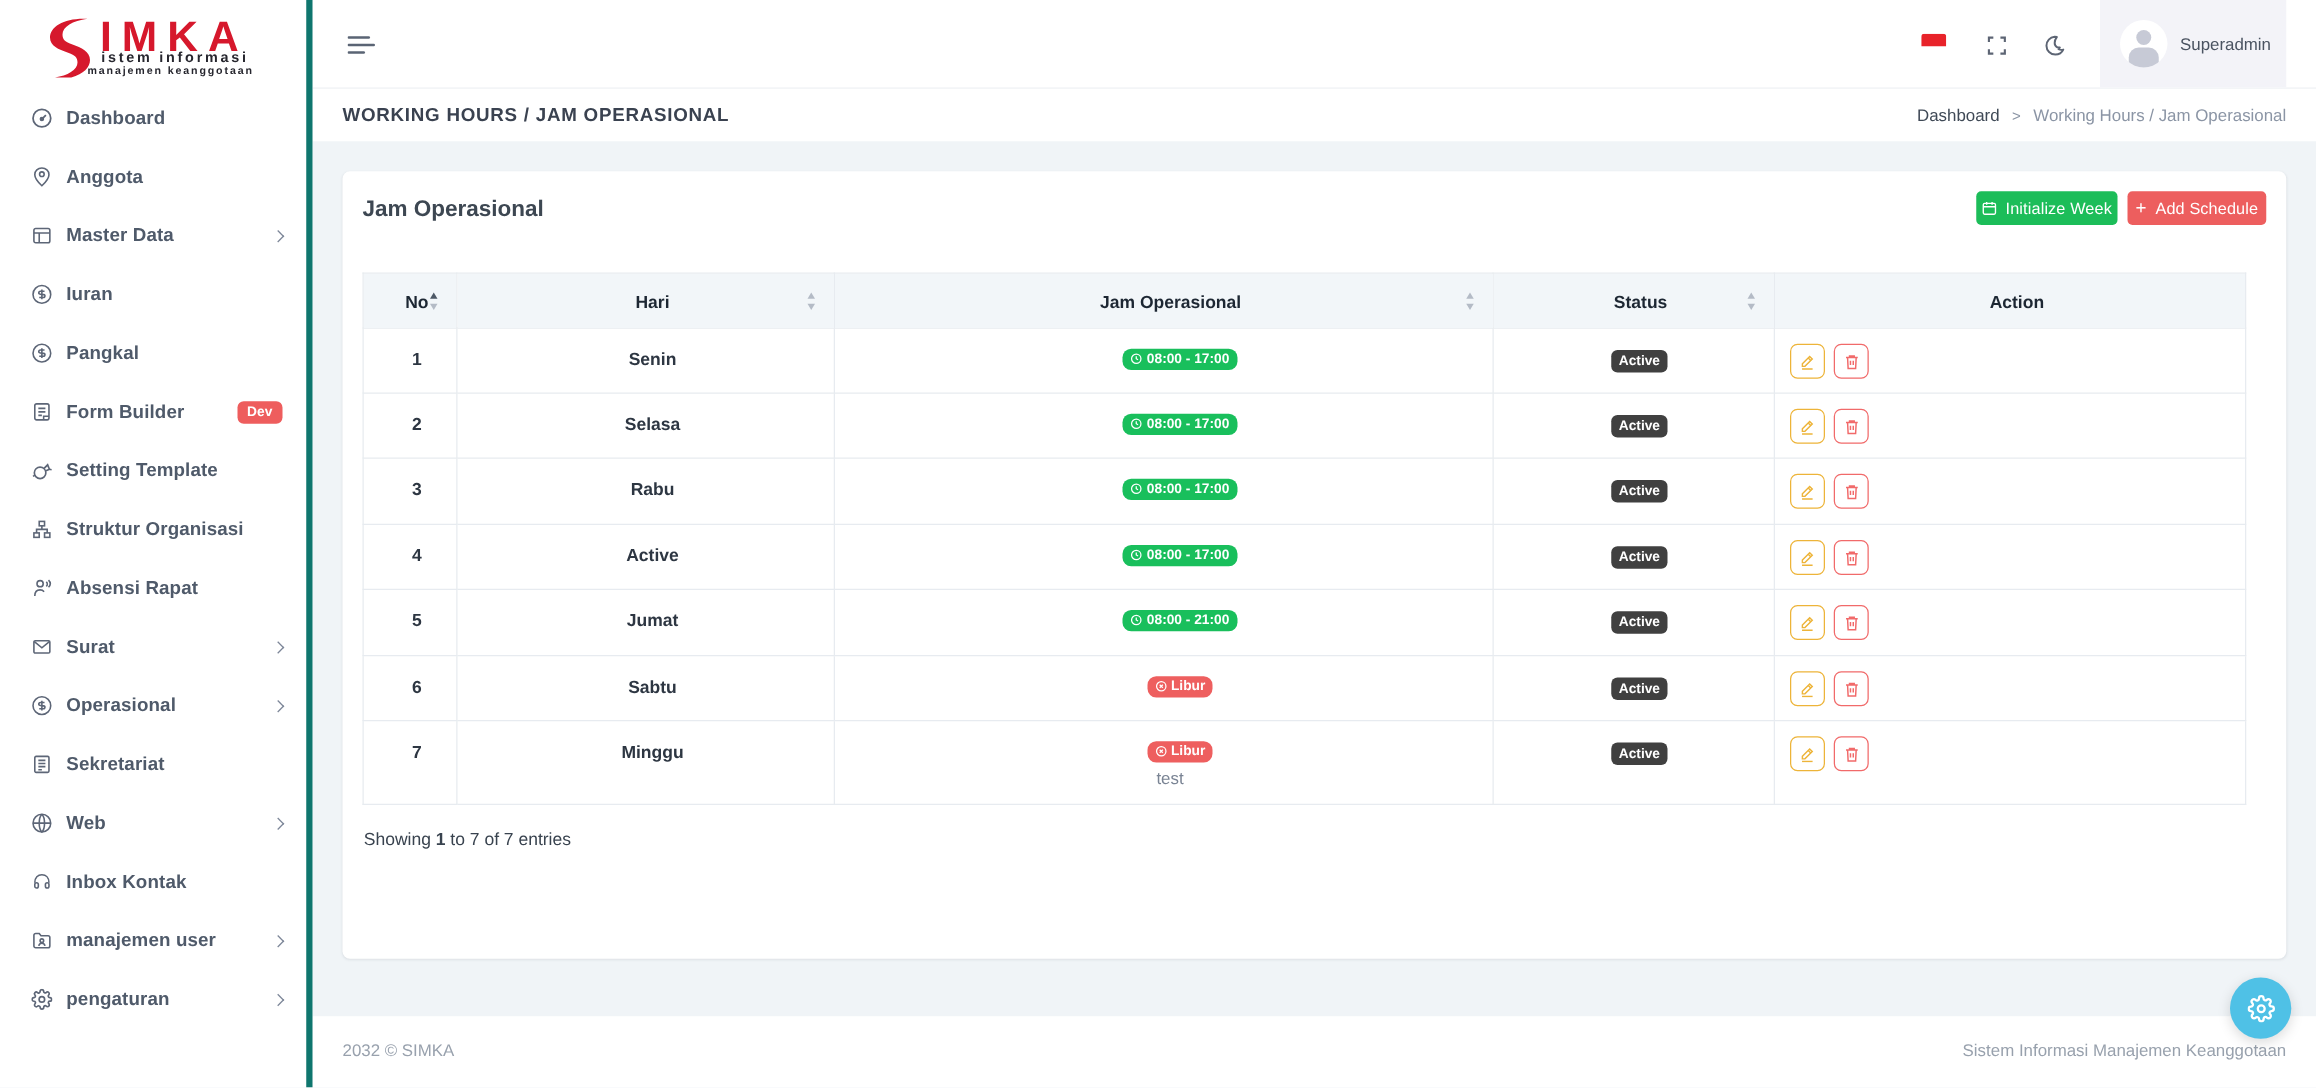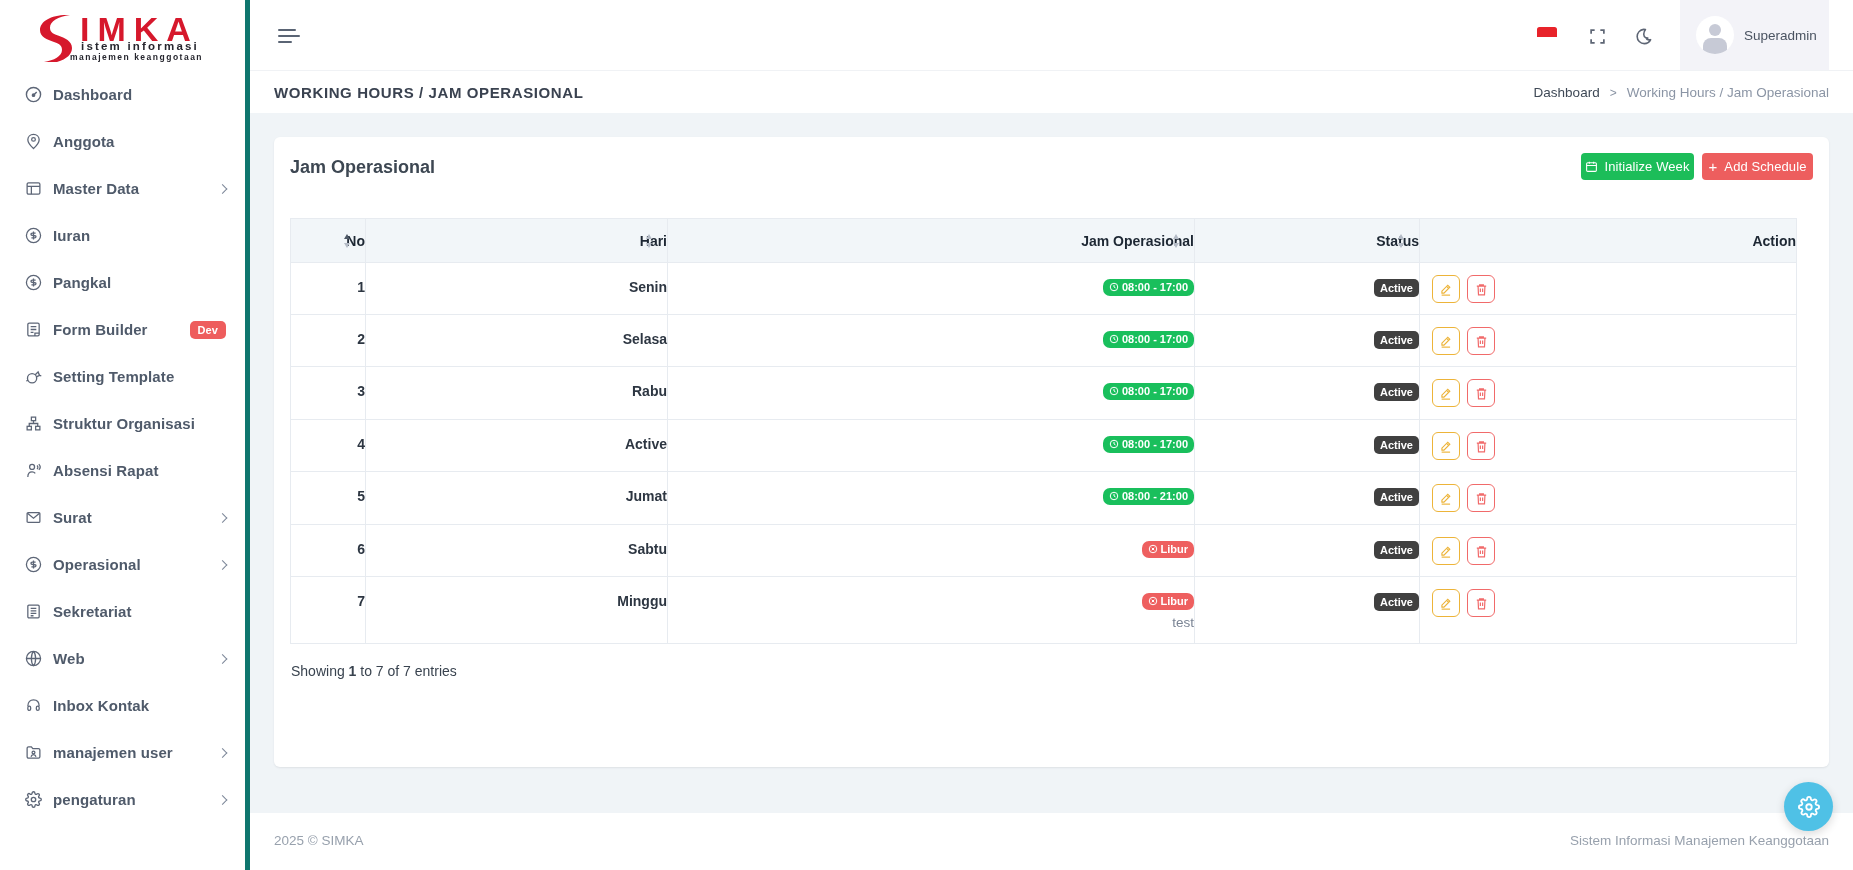--- a/index.html
+++ b/index.html
@@ -35,21 +35,21 @@
 
   
   .card { position:absolute; left:274px; top:137px; width:1555px; height:630px; background:#fff; border-radius:6px; box-shadow:0 1px 2px rgba(56,65,74,.1); }
   .card h2 { position:absolute; left:16px; top:20px; font-size:18px; font-weight:bold; color:#3d4752; letter-spacing:0; }
   .btn { position:absolute; top:16px; height:27px; border-radius:4px; color:#fff; font-size:13px; display:flex; align-items:center; justify-content:center; font-weight:normal; letter-spacing:0.1px; }
   .btn-green { left:1307px; width:113px; background:#1cbd59; }
   .btn-red { left:1428px; width:111px; background:#ed5e5e; }
 
   
   table { position:absolute; left:16px; top:81px; width:1506px; border-collapse:collapse; table-layout:fixed; }
-  th, td { border:1px solid #e7ebf0; vertical-align:top; text-align:right; }
+  th, td { border:1px solid #e7ebf0; vertical-align:top; text-align:center; }
   th { background:#f2f6f9; height:44px; font-size:14px; color:#1d2733; font-weight:bold; padding:14px 0 0 11px; position:relative; }
   tr.last td { height:67px; }
   tbody tr:nth-child(3) td, tbody tr:nth-child(5) td { height:53px; }
   td { height:52px; font-size:14px; font-weight:bold; color:#2d3642; padding:16px 0 0 11px; background:#fff; }
   td:nth-child(3) { padding-left:10px; }
   td:nth-child(4) { padding-left:9px; }
   td:nth-child(5) { padding-left:12px; padding-top:14px; }
   .sort { position:absolute; right:14px; top:15px; width:7px; height:14px; }
   .sort:before, .sort:after { content:""; position:absolute; left:0; border-left:3.5px solid transparent; border-right:3.5px solid transparent; }
   .sort:before { top:0; border-bottom:5px solid #b4bbc6; }
@@ -403,21 +403,21 @@
               </div>
             </div>
           </td>
         </tr>
     </tbody>
   </table>
   <div class="showing">Showing <b>1</b> to 7 of 7 entries</div>
 </div>
 
 <div class="footer">
-  <div class="l">2025 © SIMKA</div>
+  <div class="l">2032 © SIMKA</div>
   <div class="r">Sistem Informasi Manajemen Keanggotaan</div>
 </div>
 
 <div class="fab">
     <svg width="22" height="22" viewBox="0 0 24 24" fill="none" stroke="#fff" stroke-width="2">
       <circle cx="12" cy="12" r="3"></circle>
       <path d="M19.4 15a1.65 1.65 0 0 0 .33 1.82l.06.06a2 2 0 1 1-2.83 2.83l-.06-.06a1.65 1.65 0 0 0-1.82-.33 1.65 1.65 0 0 0-1 1.51V21a2 2 0 1 1-4 0v-.09A1.65 1.65 0 0 0 9 19.4a1.65 1.65 0 0 0-1.82.33l-.06.06a2 2 0 1 1-2.83-2.83l.06-.06a1.65 1.65 0 0 0 .33-1.82 1.65 1.65 0 0 0-1.51-1H3a2 2 0 1 1 0-4h.09A1.65 1.65 0 0 0 4.6 9a1.65 1.65 0 0 0-.33-1.82l-.06-.06a2 2 0 1 1 2.83-2.83l.06.06a1.65 1.65 0 0 0 1.82.33H9a1.65 1.65 0 0 0 1-1.51V3a2 2 0 1 1 4 0v.09a1.65 1.65 0 0 0 1 1.51 1.65 1.65 0 0 0 1.82-.33l.06-.06a2 2 0 1 1 2.83 2.83l-.06.06a1.65 1.65 0 0 0-.33 1.82V9a1.65 1.65 0 0 0 1.51 1H21a2 2 0 1 1 0 4h-.09a1.65 1.65 0 0 0-1.51 1z"></path>
     </svg>
   </div>
 

